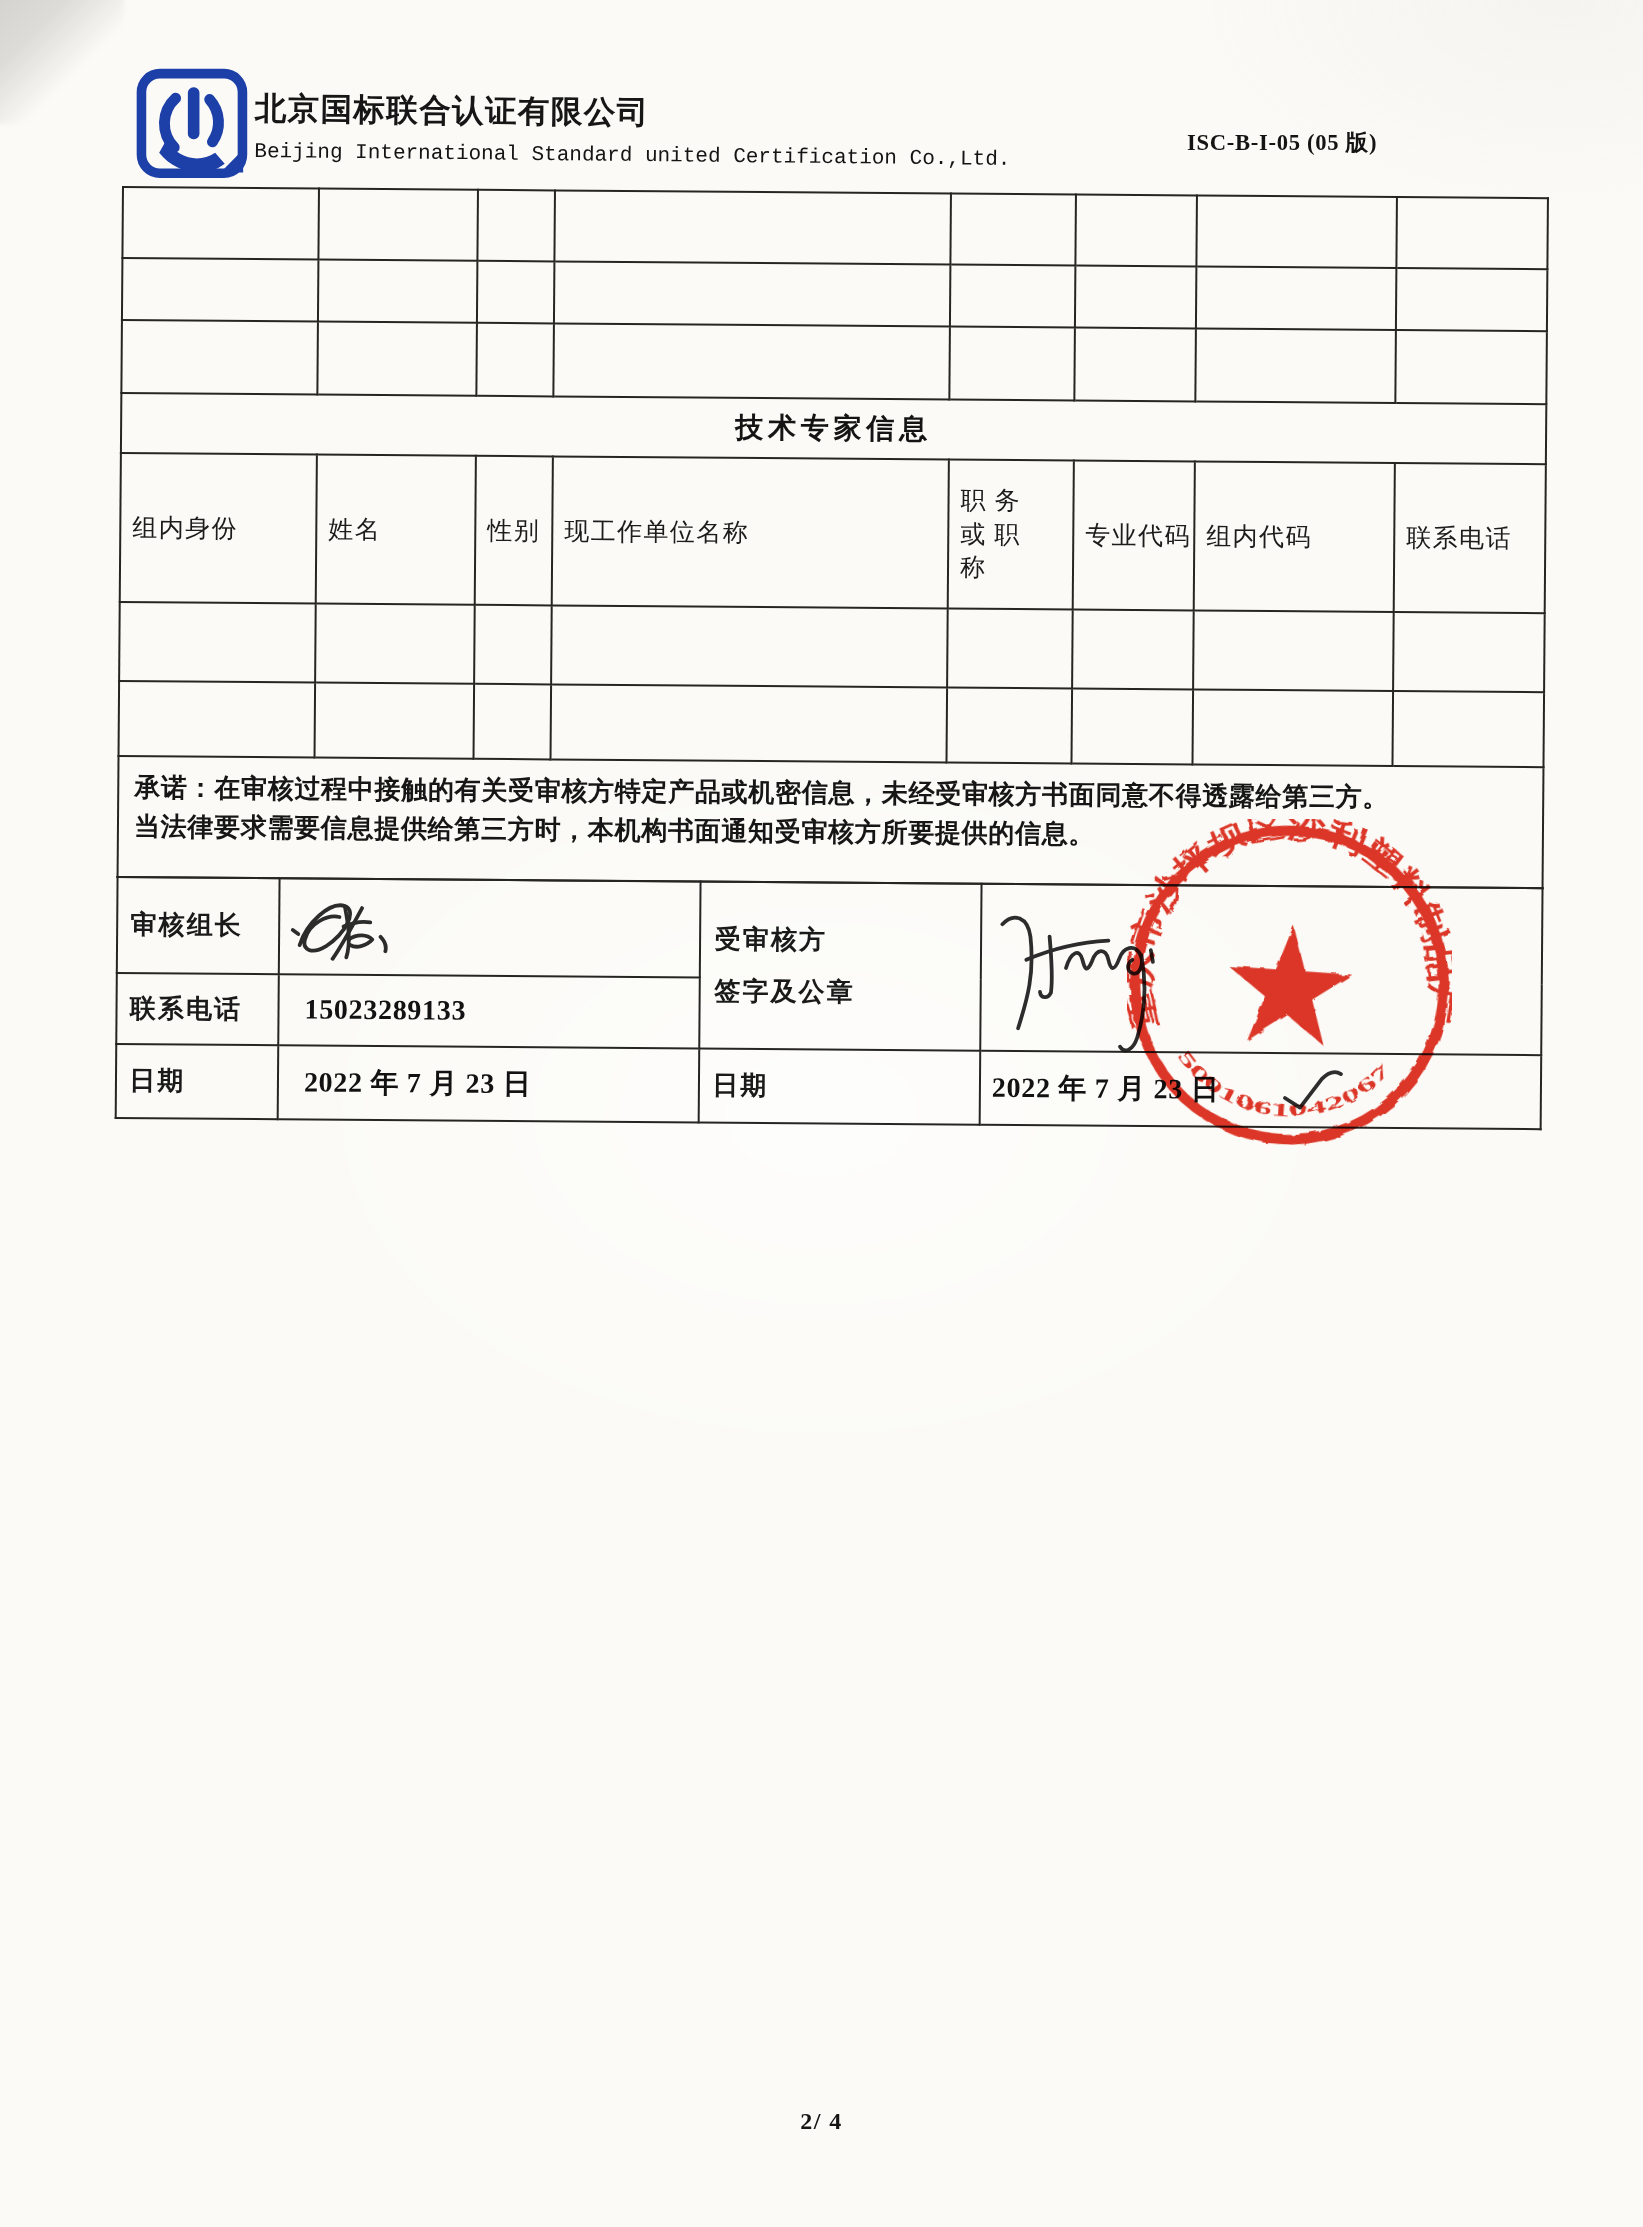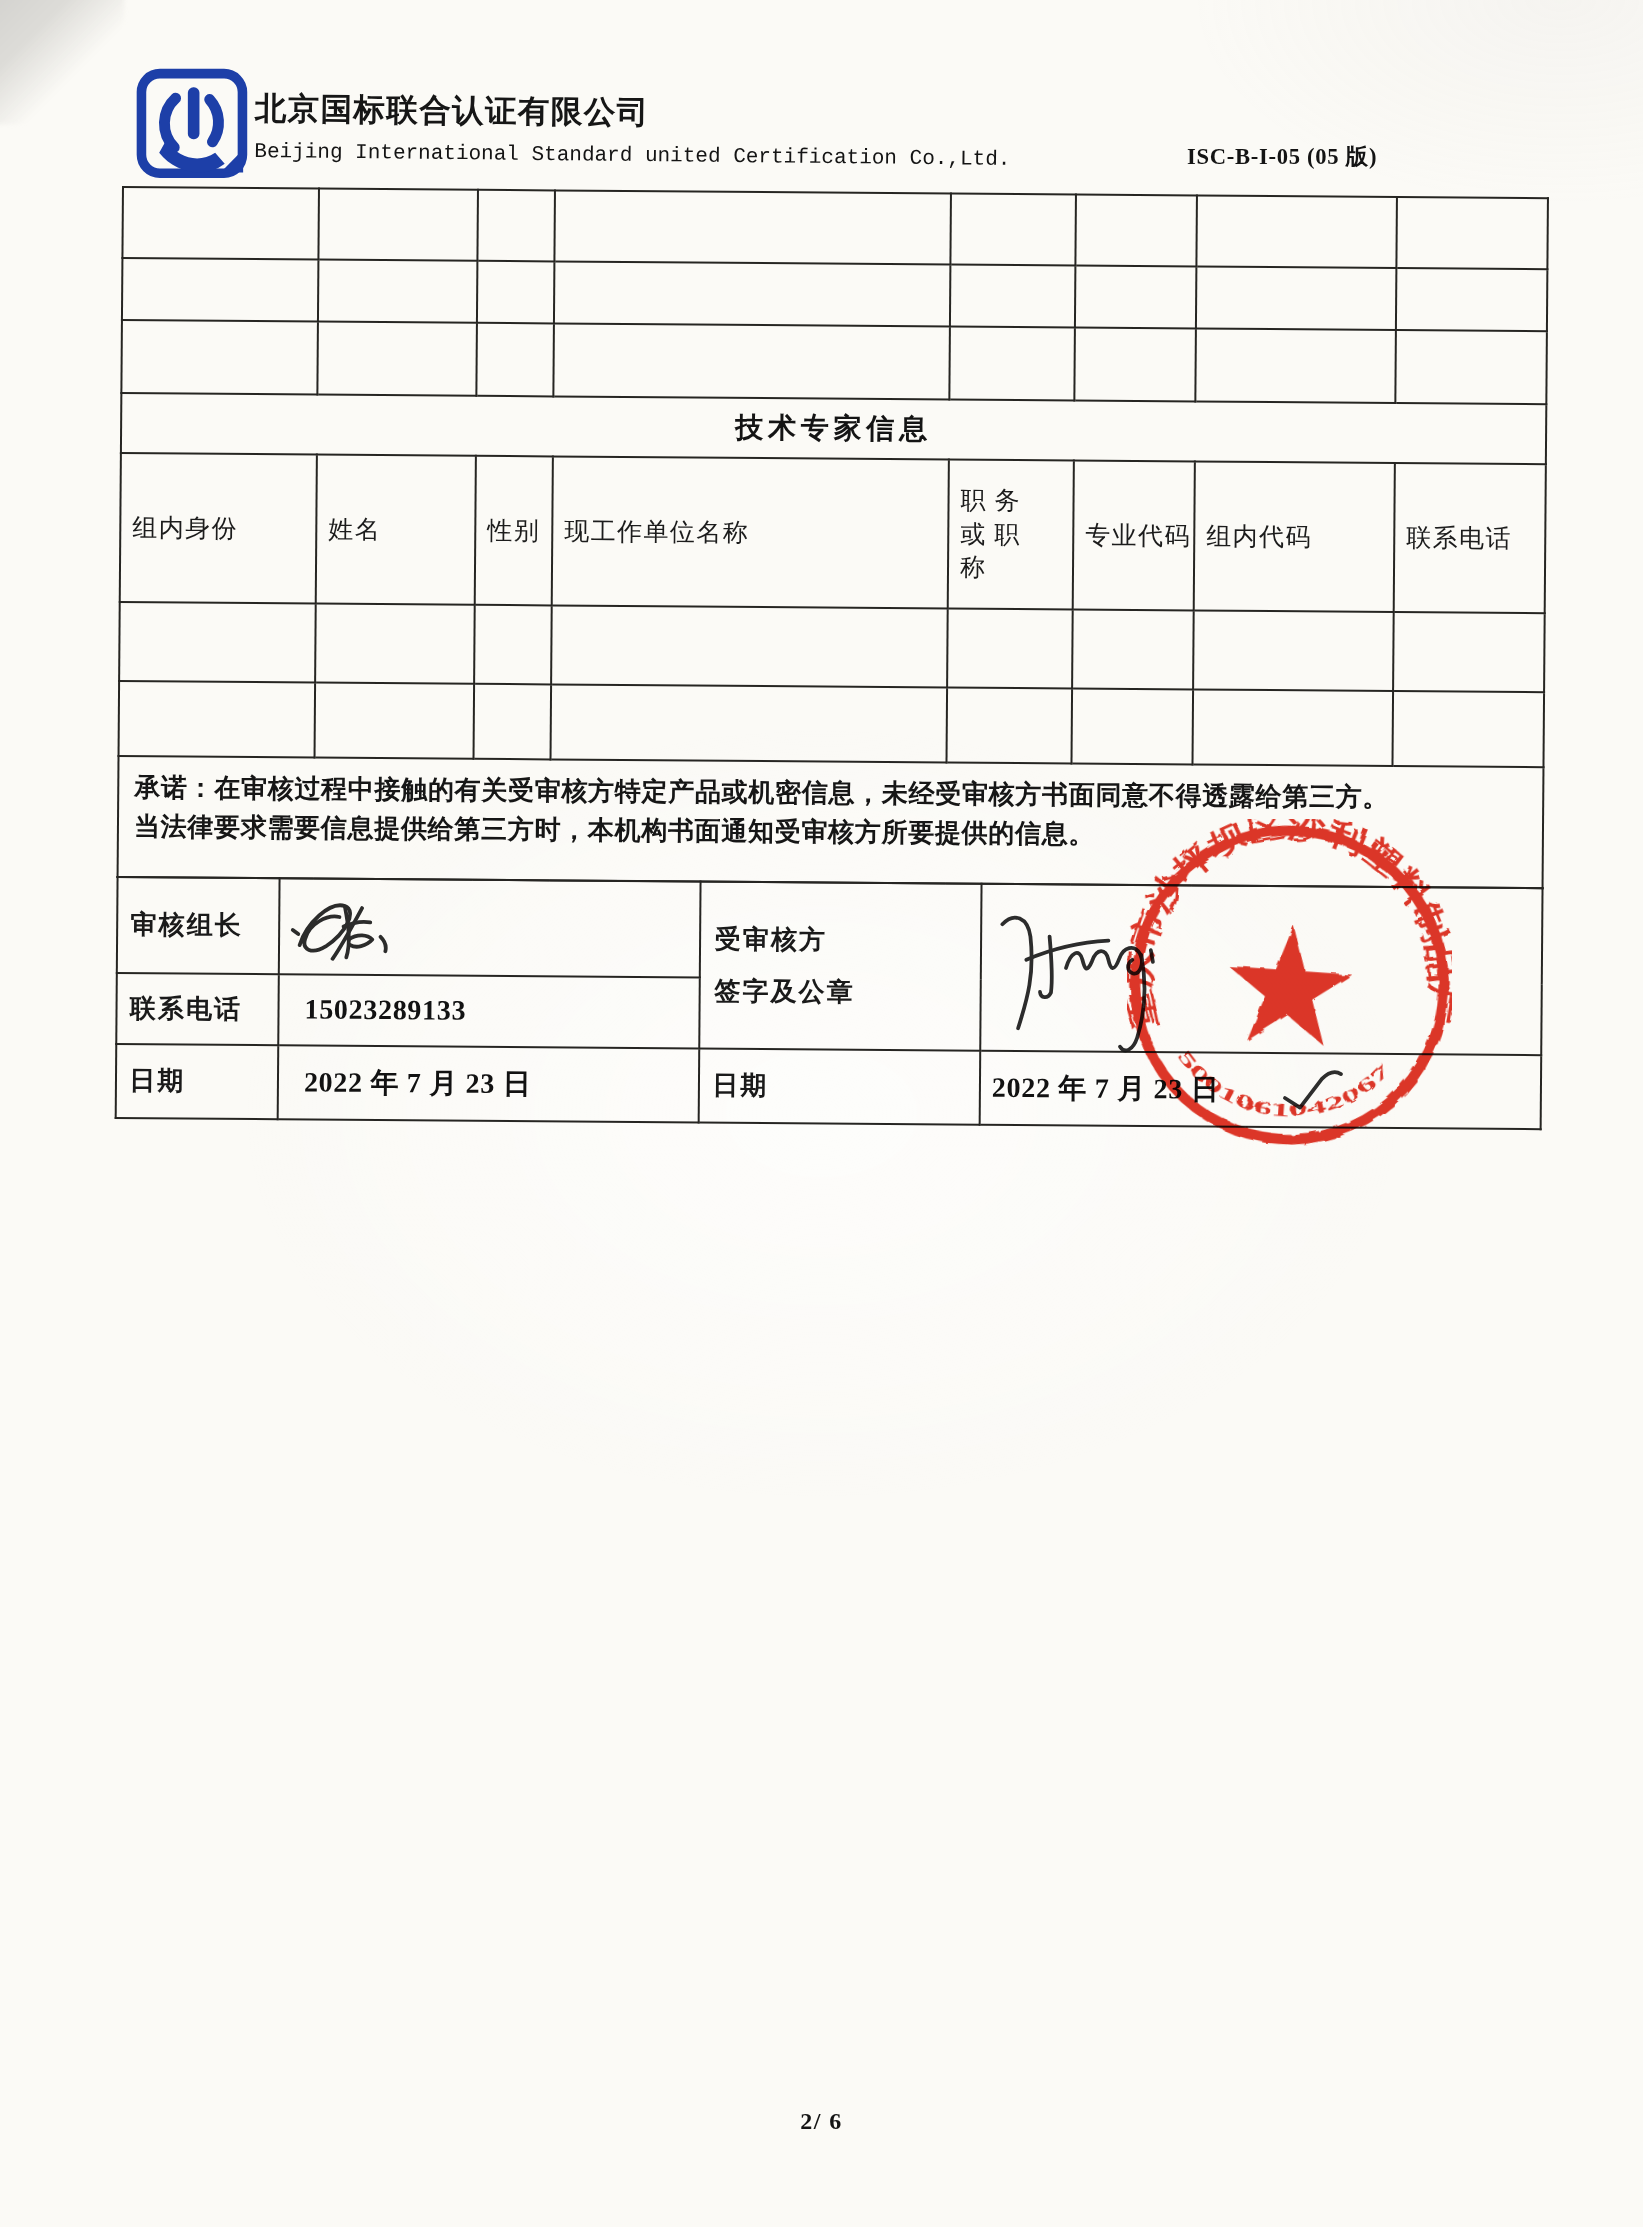--- a/index.html
+++ b/index.html
@@ -23,21 +23,21 @@
   .company-block{position:absolute;left:255px;top:88px;transform:rotate(0.6deg);transform-origin:left top;}
   .company-cn{
     font-family:"DejaVu Sans", sans-serif;font-weight:bold;font-size:31.5px;
     letter-spacing:1.4px;color:#161616;
   }
   .company-en{
     margin-top:9.6px;font-family:"Liberation Mono", monospace;font-size:21px;
     color:#141414;letter-spacing:0px;white-space:nowrap;
   }
   .doc-code{
-    position:absolute;left:1187px;top:141px;font-size:22.6px;font-weight:bold;
+    position:absolute;left:1187px;top:127px;font-size:22.6px;font-weight:bold;
     font-family:"Liberation Serif", serif;letter-spacing:0.7px;color:#141414;
   }
   
   .tables{position:absolute;left:122px;top:186px;width:1425px;transform:rotate(0.45deg);transform-origin:0 0;}
   table{border-collapse:collapse;table-layout:fixed;width:1425px;}
   td{border:2.1px solid #262522;font-size:25px;vertical-align:middle;
      font-family:"Liberation Serif", serif;color:#1c1c1c;overflow:hidden;}
   .lower{margin-top:-2.1px;}
   .head td{padding-left:11px;line-height:1.35;word-break:break-all;white-space:pre-line;letter-spacing:1.4px;}
   .head td.center{text-align:center;padding-left:1.4px;padding-right:1.4px;}
@@ -247,14 +247,14 @@
     <path d="M237,155 L258.3,220.6 L327.3,220.6 L271.5,261.2 L292.8,326.9 L237,286.3 L181.2,326.9 L202.5,261.2 L146.7,220.6 L215.7,220.6 Z" fill="#dd2617"></path>
     <text font-size="47" fill="#dd2617" font-family="Liberation Serif, serif" font-weight="bold">
       <textPath href="#arcTop" startOffset="6" textLength="775" lengthAdjust="spacingAndGlyphs">重庆市沙坪坝区沙利塑料制品厂</textPath>
     </text>
     <text font-size="27" fill="#dd2617" font-family="Liberation Serif, serif" font-weight="bold">
       <textPath href="#arcBot" startOffset="8" textLength="360" lengthAdjust="spacingAndGlyphs">5001061042067</textPath>
     </text>
   </g>
 </svg>
 
-<div class="footer-page">2/ 6</div>
+<div class="footer-page">2/ 4</div>
 
 
 </body></html>

